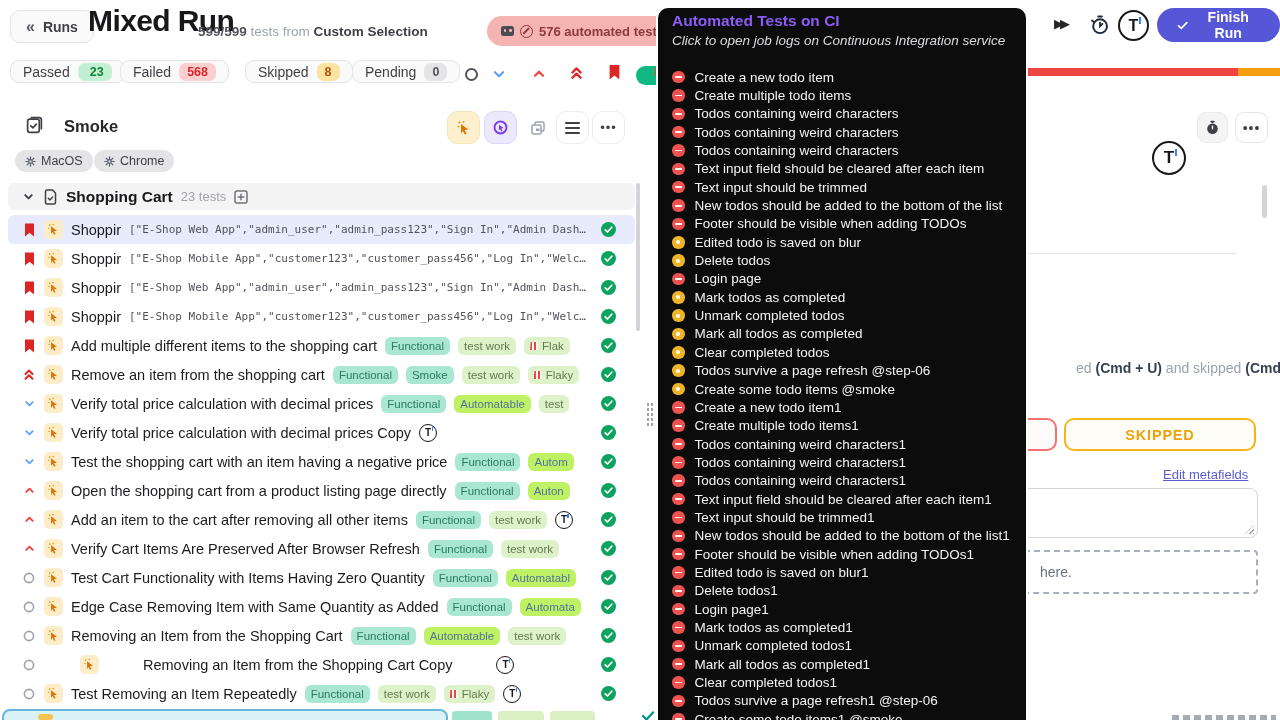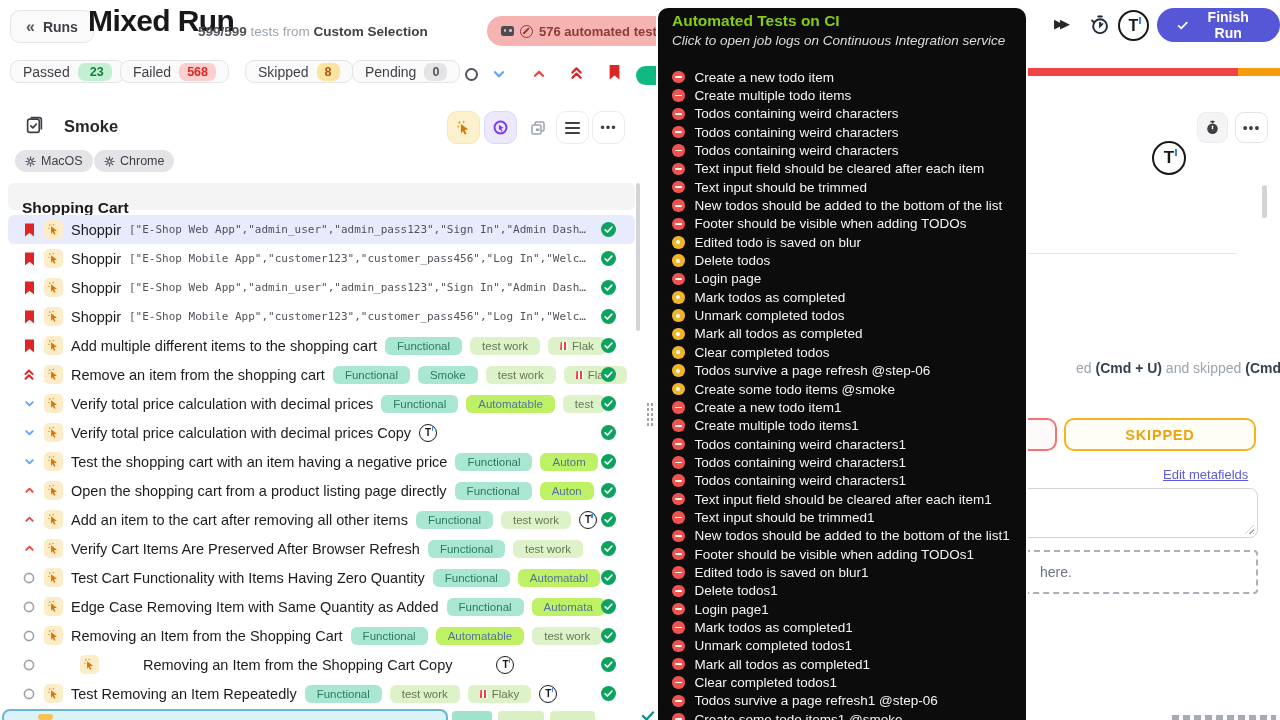--- a/index.html
+++ b/index.html
@@ -51,32 +51,32 @@
   .suite-title { left:64px; top:117px; font-size:16.5px; font-weight:650; color:#27272a; }
   .suite-ic { left:25px; top:116px; }
   .tbtn { position:absolute; top:111px; width:33px; height:33px; border-radius:10px; border:1px solid #ececf0;
     background:#fff; display:flex; align-items:center; justify-content:center; cursor:pointer; }
   .tbtn.yellow { background:#fdf0cd; border-color:#f5e6bb; }
   .tbtn.purple { background:#ece9fd; border-color:#ddd6fb; }
   .tbtn.flat { border-color:transparent; }
   .tag { position:absolute; top:150px; height:22px; display:inline-flex; align-items:center; gap:5px; padding:0 10px;
     background:#e4e4e7; border-radius:11px; font-size:12.5px; color:#3f3f46; }
   .group-hdr { left:8px; top:183px; width:627px; height:27px; background:#f4f4f5; border-radius:6px;
-    display:flex; gap:8px; padding:0 14px; cursor:pointer;flex-direction:column; }
+    display:flex; align-items:center; gap:8px; padding:0 14px; cursor:pointer; }
   .group-name { font-size:15.5px; font-weight:700; color:#18181b; }
   .group-cnt { font-size:13px; color:#a1a1aa; }
   #test-rows { left:0; top:215px; width:655px; }
   .row { position:absolute; left:8px; width:627px; height:29px; display:flex; align-items:center; gap:8px;
     padding:0 0 0 14px; border-radius:6px; cursor:pointer; overflow:hidden; }
   .row.sel { background:#e7ebfc; }
   .row .st { width:14px; display:flex; justify-content:center; flex:none; }
   .auto-ic { width:19px; height:19px; border-radius:5px; background:#fcedc8; display:flex; align-items:center; justify-content:center; flex:none; }
   .row .ttl { font-size:14.5px; font-weight:500; color:#1c1c21; white-space:nowrap; }
   .row .mono { font-family:"DejaVu Sans Mono", monospace; font-size:11px; color:#52525b; white-space:nowrap; }
-  .badge { height:18px; display:inline-flex; align-items:center; gap:4px; padding:0 12px; border-radius:6px;
+  .badge { height:18px; display:inline-flex; align-items:center; gap:4px; padding:0 6px; border-radius:6px;
     font-size:11.5px; white-space:nowrap; flex:none; }
   .b-teal { background:#a9e7d2; color:#2b7a62; }
   .b-green { background:#ddf2c8; color:#66784f; }
   .b-blue { background:#bef264; color:#53739c; }
   .popcorn { width:8px; height:9px; background:repeating-linear-gradient(90deg,#ef4444 0 2px,#fff 2px 4px);
     clip-path:polygon(8% 12%,92% 12%,100% 100%,0 100%); }
   .tlogo-sm { width:18px; height:18px; border:1.7px solid #18181b; border-radius:50%; background:#fff; flex:none;
     display:flex; align-items:center; justify-content:center; font-size:10px; font-weight:800; color:#18181b; position:relative; }
   .tlogo-sm i { position:absolute; right:3px; top:2.5px; width:1.5px; height:4px; background:#3b82f6; }
   .row .check { position:absolute; left:593px; top:7px; }
@@ -110,21 +110,21 @@
     background:repeating-linear-gradient(135deg, transparent 0 2px, #9ca3af 2px 3.3px); clip-path:polygon(100% 0,100% 100%,0 100%); }
   .dropzone { left:1010px; top:550px; width:248px; height:44px; border:2px dashed #aab0ba; border-radius:4px;
     display:flex; align-items:center; }
   .dropzone span { margin-left:28px; font-size:14px; color:#6b7280; }
   .watermark { left:1172px; top:715px; width:104px; height:5px; opacity:.6;
     background:repeating-linear-gradient(90deg,#6b7280 0 7px, transparent 7px 11px); }
 
   
   .tooltip { left:656px; top:6px; width:372px; height:730px; background:#0c0c0d; border:2px solid #fdfdfd;
     border-radius:12px; z-index:50; color:#f4f4f5; }
-  .tt-title { position:absolute; left:14px; top:4px; font-size:15.5px; font-weight:600; color:#84cc16; }
+  .tt-title { position:absolute; left:14px; top:4px; font-size:15.5px; font-weight:600; color:#8b5cf6; }
   .tt-sub { position:absolute; left:14px; top:25px; font-size:13.5px; font-style:italic; color:#dcdce0; }
   #tt-list { position:absolute; left:14px; top:60px; right:8px; }
   .tt-row { height:18.35px; display:flex; align-items:center; gap:10px; cursor:pointer; }
   .tt-ic { width:12.5px; height:12.5px; border-radius:50%; flex:none; position:relative; }
   .tt-ic.failed { background:#ef5350; }
   .tt-ic.failed:before { content:""; position:absolute; left:2.7px; top:5.4px; width:7px; height:1.8px; background:#fff; border-radius:1px; }
   .tt-ic.skipped { background:#f0b429; }
   .tt-ic.skipped:before { content:""; position:absolute; left:4.2px; top:4.2px; width:4px; height:4px; background:#fff; border-radius:50%; }
   .tt-label { font-size:13.5px; color:#f4f4f5; white-space:nowrap; }
 </style>

